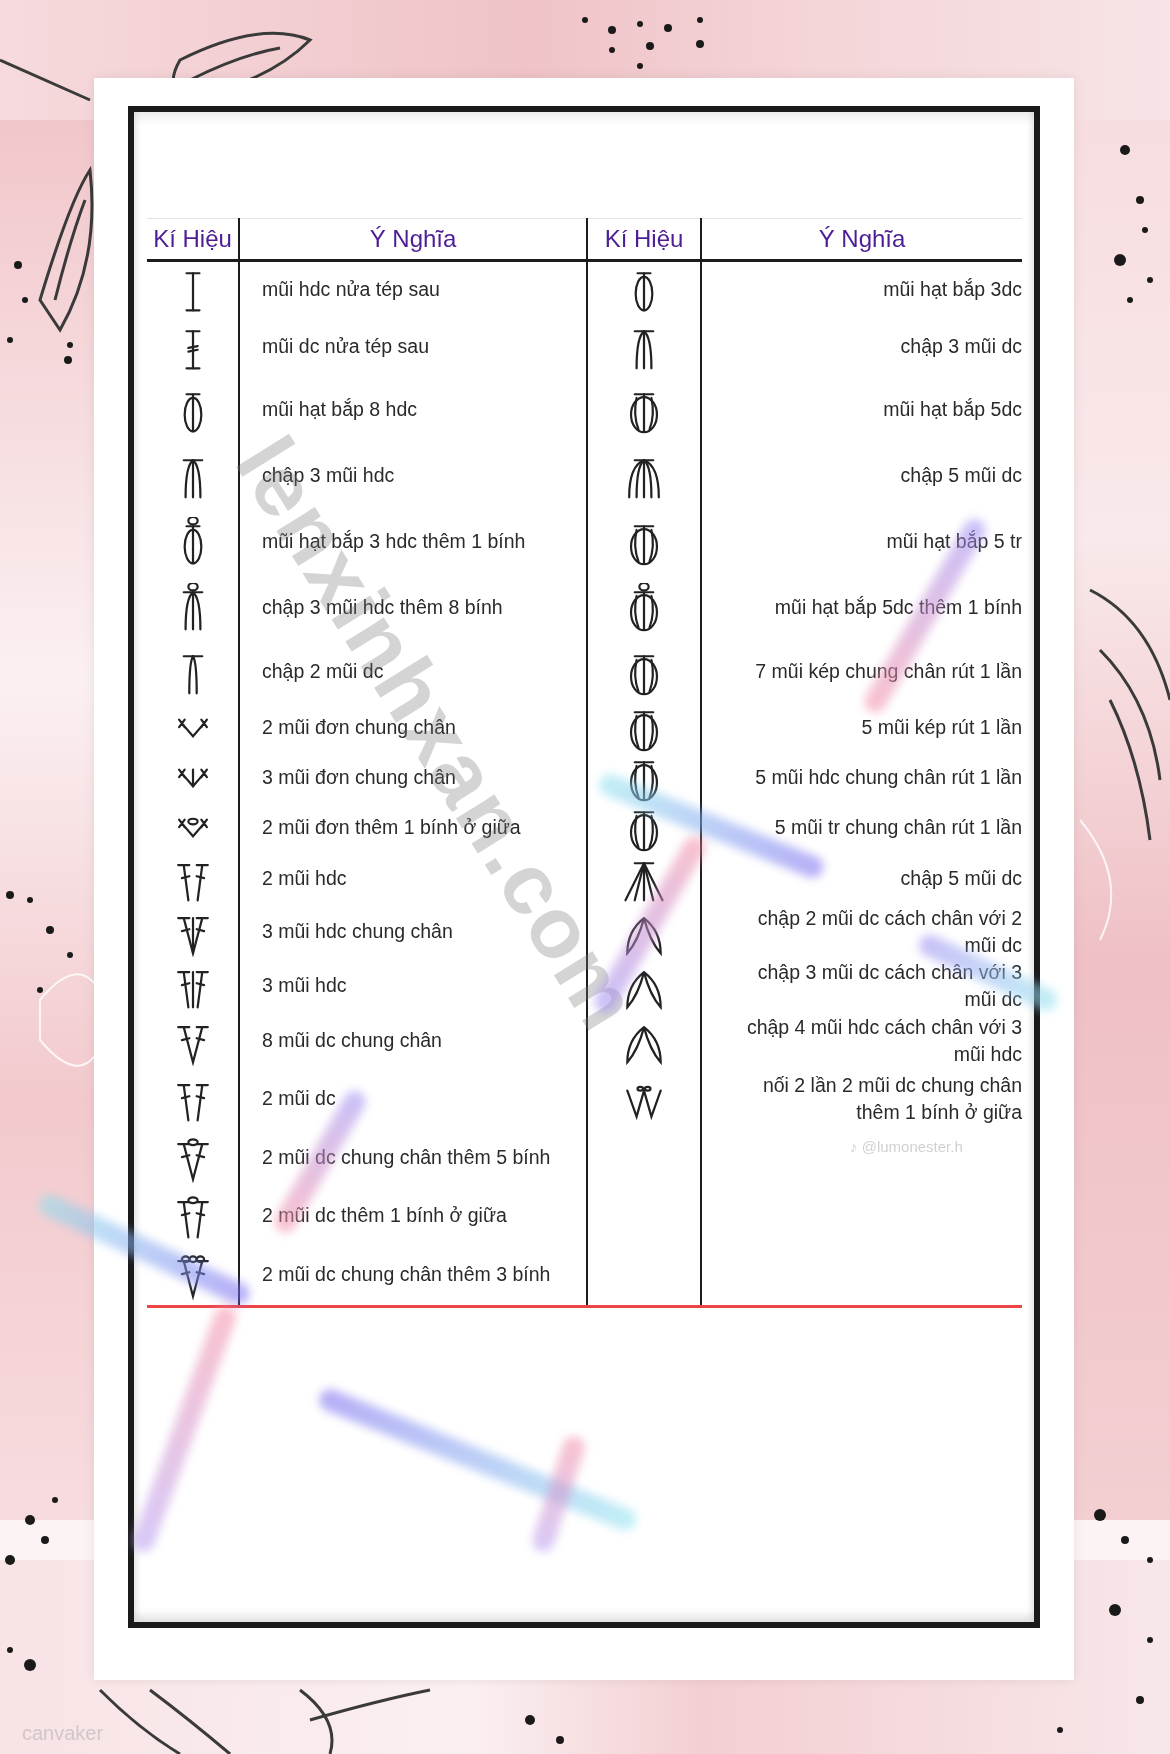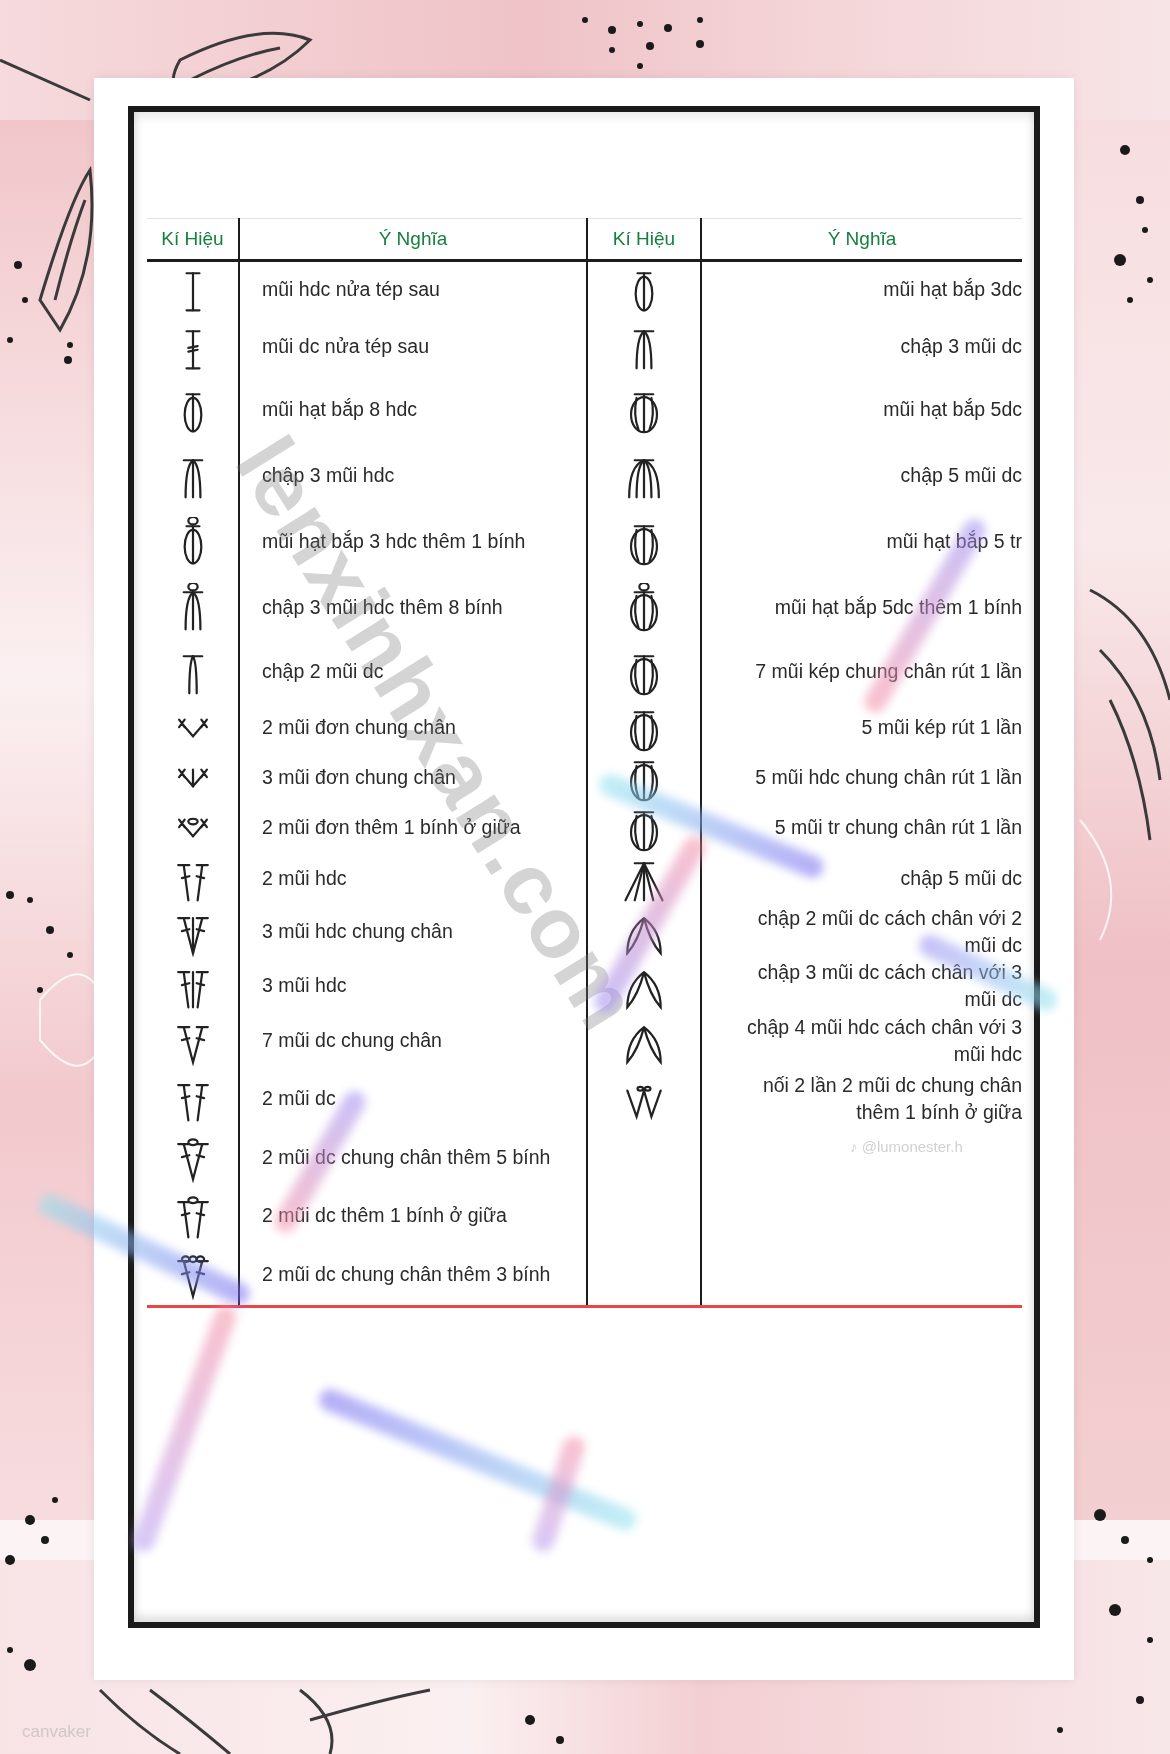--- a/index.html
+++ b/index.html
@@ -27,21 +27,21 @@
   .legend-table {
     position: absolute; left: 147px; top: 218px; width: 875px;
     border-collapse: collapse; table-layout: fixed;
   }
   .legend-table col.sym { width: 92px; }
   .legend-table col.mean1 { width: 348px; }
   .legend-table col.sym2 { width: 114px; }
   .legend-table col.mean2 { width: 321px; }
   .legend-table th {
     font-family: "Liberation Sans", sans-serif; font-weight: normal;
-    font-size: 19px; color: #15803d; height: 40px;
+    font-size: 24px; color: #4c1d95; height: 40px;
     border-top: 1px solid #e2e2e2; border-bottom: 3px solid #1c1c1c;
     vertical-align: middle; padding: 0;
   }
   .legend-table td {
     padding: 0; vertical-align: middle;
     font-family: "Liberation Sans", sans-serif; font-size: 19.5px; color: #2a2a2a;
     line-height: 27px;
   }
   .legend-table .vline { border-right: 2px solid #1c1c1c; }
   .legend-table .lastrow td { border-bottom: 3px solid #ef4444; }
@@ -55,21 +55,21 @@
     font-family: "Liberation Sans", sans-serif; font-weight: bold; font-size: 86px;
     color: rgba(120,120,120,0.32); letter-spacing: 2px; white-space: nowrap;
     pointer-events: none;
   }
   .streak { position: absolute; height: 22px; border-radius: 11px; filter: blur(5px); opacity: 0.55; transform-origin: 0 50%; }
   .tiktok {
     position: absolute; left: 850px; top: 1138px; font-size: 15px;
     color: rgba(150,150,150,0.45); font-family: "Liberation Sans", sans-serif;
   }
   .corner-text {
-    position: absolute; left: 22px; top: 1722px; font-size: 17px;
+    position: absolute; left: 22px; top: 1722px; font-size: 20px;
     color: rgba(170,170,170,0.5); font-family: "Liberation Sans", sans-serif;
   }
 </style>
 </head>
 <body>
 
 <div class="topbar"></div>
 <div class="bg-blob b1"></div>
 <div class="bg-blob b2"></div>
 <div class="bg-blob b3"></div>
@@ -359,21 +359,21 @@
             </svg></span></td>
         <td class="mean-cell2">chập 3 mũi dc  cách chân với 3 mũi dc</td>
       </tr>
       <tr style="height: 56px;">
         <td class="sym-cell vline"><span class="icon"><svg width="44" height="50" viewBox="-2 -6 44 54">
               <line x1="4" y1="6" x2="16" y2="6" stroke="#222" stroke-width="2.4" fill="none" stroke-linecap="round"></line>
               <line x1="24" y1="6" x2="36" y2="6" stroke="#222" stroke-width="2.4" fill="none" stroke-linecap="round"></line>
               <path d="M10 6 L20 44 L30 6" stroke="#222" stroke-width="2.4" fill="none" stroke-linecap="round"></path>
               <path d="M8 20 L16 18 M24 18 L32 20" stroke="#222" stroke-width="2.4" fill="none" stroke-linecap="round"></path>
             </svg></span></td>
-        <td class="mean-cell vline">7 mũi dc chung chân</td>
+        <td class="mean-cell vline">8 mũi dc chung chân</td>
         <td class="sym-cell vline"><span class="icon"><svg width="44" height="50" viewBox="-2 -6 44 54">
               <path d="M20 6 Q2 20 2 44 Q14 30 20 6 M20 6 Q38 20 38 44 Q26 30 20 6" stroke="#222" stroke-width="2.4" fill="none" stroke-linecap="round"></path>
             </svg></span></td>
         <td class="mean-cell2">chập 4 mũi hdc cách chân với 3 mũi hdc</td>
       </tr>
       <tr style="height: 60px;">
         <td class="sym-cell vline"><span class="icon"><svg width="44" height="50" viewBox="-2 -6 44 54">
               <line x1="4" y1="6" x2="16" y2="6" stroke="#222" stroke-width="2.4" fill="none" stroke-linecap="round"></line>
               <line x1="24" y1="6" x2="36" y2="6" stroke="#222" stroke-width="2.4" fill="none" stroke-linecap="round"></line>
               <path d="M10 6 L15 44 M30 6 L25 44" stroke="#222" stroke-width="2.4" fill="none" stroke-linecap="round"></path>

